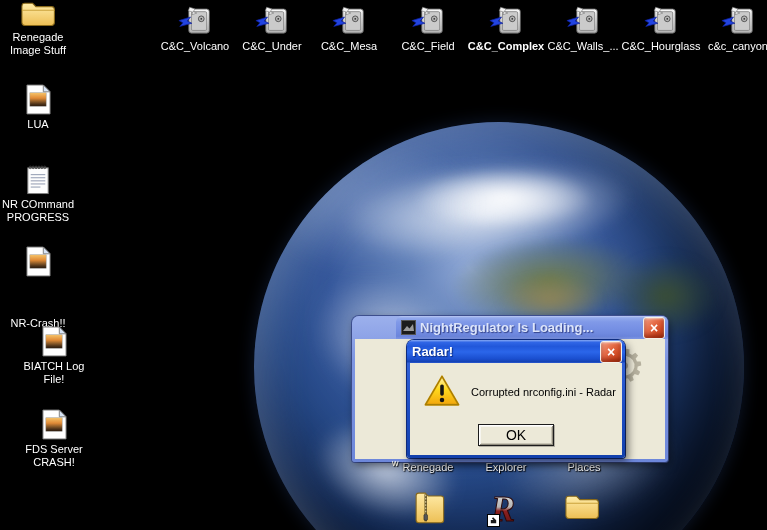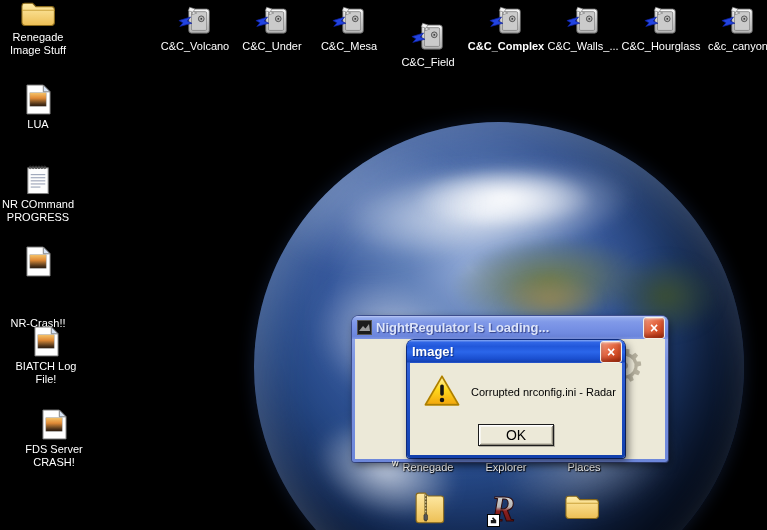--- a/index.html
+++ b/index.html
@@ -61,20 +61,21 @@
     left:407px;top:340px;width:218px;height:118px;z-index:20;
     background:linear-gradient(180deg,#3a6ae0 0%,#1c4cc4 60%,#1240ac 100%);
     box-shadow:3px 4px 9px rgba(0,0,0,.55),0 0 0 1px #10308a;
   }
   .xp-title{
     height:23px;display:flex;align-items:center;gap:4px;
     padding:0 3px 0 5px;border-radius:6px 6px 0 0;cursor:default;
   }
   .title-loader{
     background:linear-gradient(180deg,#bcc9f4 0%,#93aaec 8%,#8099e8 26%,#7690e4 55%,#6b85dc 88%,#7e96e4 100%);
+    margin-left:44px;
   }
   .title-error{
     background:linear-gradient(180deg,#86a9f4 0%,#3066e6 10%,#2157da 28%,#2b66ea 52%,#1a4ecf 82%,#1443b4 94%,#2b5ad2 100%);
   }
   .xp-title .t{
     font-size:13px;font-weight:bold;flex:1;white-space:nowrap;overflow:hidden;
   }
   .title-loader .t{color:#dde5fa;text-shadow:1px 1px 1px rgba(25,35,100,.7);}
   .title-error .t{color:#fff;text-shadow:1px 1px 1px #0a2a80;}
   .xp-close{
@@ -237,21 +238,21 @@
       <use href="#sym-safe"></use>
     </svg>
   <div class="lbl nowrap">C&amp;C_Under</div>
 </div>
 <div class="dicon" style="left:311px;top:6px;">
   <svg class="ic-safe">
       <use href="#sym-safe"></use>
     </svg>
   <div class="lbl nowrap">C&amp;C_Mesa</div>
 </div>
-<div class="dicon" style="left:390px;top:22px;text-decoration:underline;">
+<div class="dicon" style="left:390px;top:6px;text-decoration:underline;">
   <svg class="ic-safe">
       <use href="#sym-safe"></use>
     </svg>
   <div class="lbl nowrap">C&amp;C_Field</div>
 </div>
 <div class="dicon" style="left:468px;top:6px;font-weight:bold;">
   <svg class="ic-safe">
       <use href="#sym-safe"></use>
     </svg>
   <div class="lbl nowrap">C&amp;C_Complex</div>
@@ -292,21 +293,21 @@
       <use href="#sym-notepad"></use>
     </svg>
   <div class="lbl">NR COmmand PROGRESS</div>
 </div>
 <div class="dicon" style="left:0px;top:246px;gap:40px;">
   <svg class="ic-imgfile">
       <use href="#sym-imgfile"></use>
     </svg>
   <div class="lbl">NR-Crash!!</div>
 </div>
-<div class="dicon" style="left:8px;top:326px;">
+<div class="dicon" style="left:16px;top:326px;">
   <svg class="ic-imgfile">
       <use href="#sym-imgfile"></use>
     </svg>
   <div class="lbl">BIATCH Log File!</div>
 </div>
 <div class="dicon" style="left:0px;top:409px;margin-left:16px;">
   <svg class="ic-imgfile">
       <use href="#sym-imgfile"></use>
     </svg>
   <div class="lbl">FDS Server CRASH!</div>
@@ -349,21 +350,21 @@
     <span class="t">NightRegulator Is Loading...</span>
     <span class="xp-close">×</span>
   </div>
   <div class="xp-client">
     <span class="gear">⚙</span>
   </div>
 </div>
 
 <div class="xp-window win-error">
   <div class="xp-title title-error">
-    <span class="t">Image!</span>
+    <span class="t">Radar!</span>
     <span class="xp-close">×</span>
   </div>
   <div class="xp-client">
     <svg class="warn-icon" viewBox="0 0 40 36">
         <use href="#sym-warning"></use>
       </svg>
     <div class="err-msg">Corrupted nrconfig.ini - Radar</div>
     <button class="ok-btn">OK</button>
   </div>
 </div>

